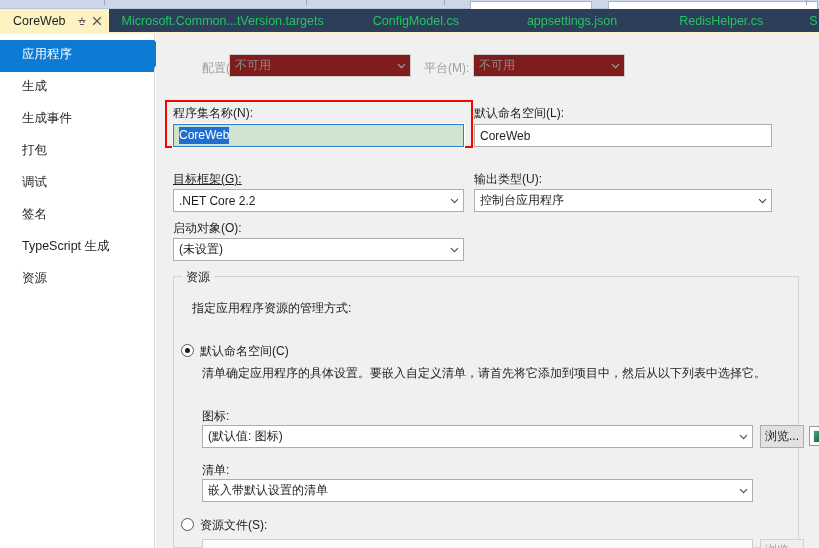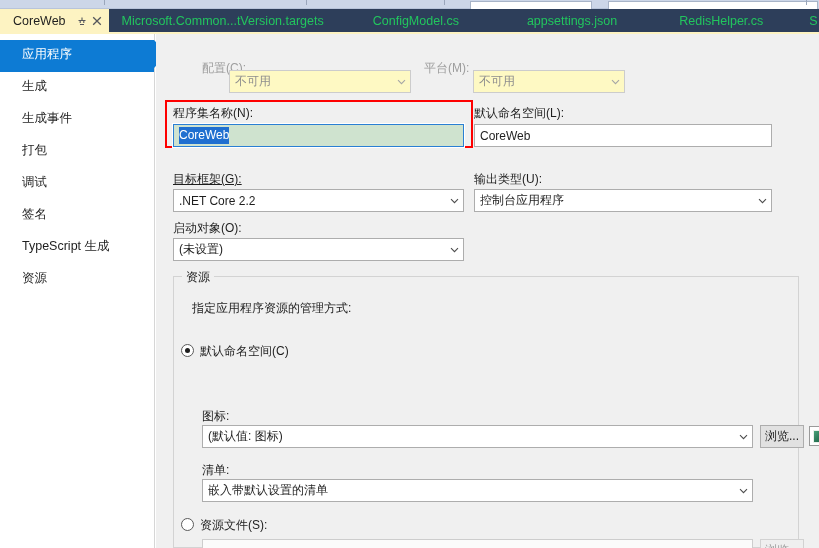--- a/index.html
+++ b/index.html
@@ -122,24 +122,23 @@
     color: #1e1e1e;
     cursor: pointer;
     white-space: nowrap; overflow: hidden;
   }
   .combo .arrow {
     position: absolute; right: 0; top: 0; bottom: 0; width: 18px;
     display: flex; align-items: center; justify-content: center;
   }
   .combo .arrow svg { display: block; }
   .combo.disabled {
-    background: #fef9c3;
+    background: #7f1d1d;
     border-color: #cccccc;
     color: #8d8d8d;
-    margin-top: 16px;
   }
   .combo.disabled .arrow svg path { stroke: #a6a6a6; }
 
   
   .textbox {
     height: 23px;
     background: #ffffff;
     border: 1px solid #adadad;
     display: flex; align-items: center;
     padding-left: 5px;
@@ -374,20 +373,21 @@
         <span class="glegend">资源</span>
       </div>
 
       <span class="lbl" style="position:absolute; left:36px; top:266px;">指定应用程序资源的管理方式:</span>
 
       <div class="radio checked" style="left:25px; top:309px;">
         <span class="dot"></span>
         <span class="rlabel">默认命名空间(C)</span>
       </div>
 
+      <div class="helptext" style="left:46px; top:330px; width:575px;">清单确定应用程序的具体设置。要嵌入自定义清单，请首先将它添加到项目中，然后从以下列表中选择它。</div>
 
       <span class="lbl" style="position:absolute; left:46px; top:374px;">图标:</span>
       <div class="combo" style="position:absolute; left:46px; top:391px; width:551px;">
         <span>(默认值: 图标)</span>
         <span class="arrow">
           <svg width="9" height="6" viewBox="0 0 9 6">
               <path d="M1 1.2 L4.5 4.7 L8 1.2" stroke="#4d4d4d" stroke-width="1.1" fill="none"></path>
             </svg>
         </span>
       </div>

